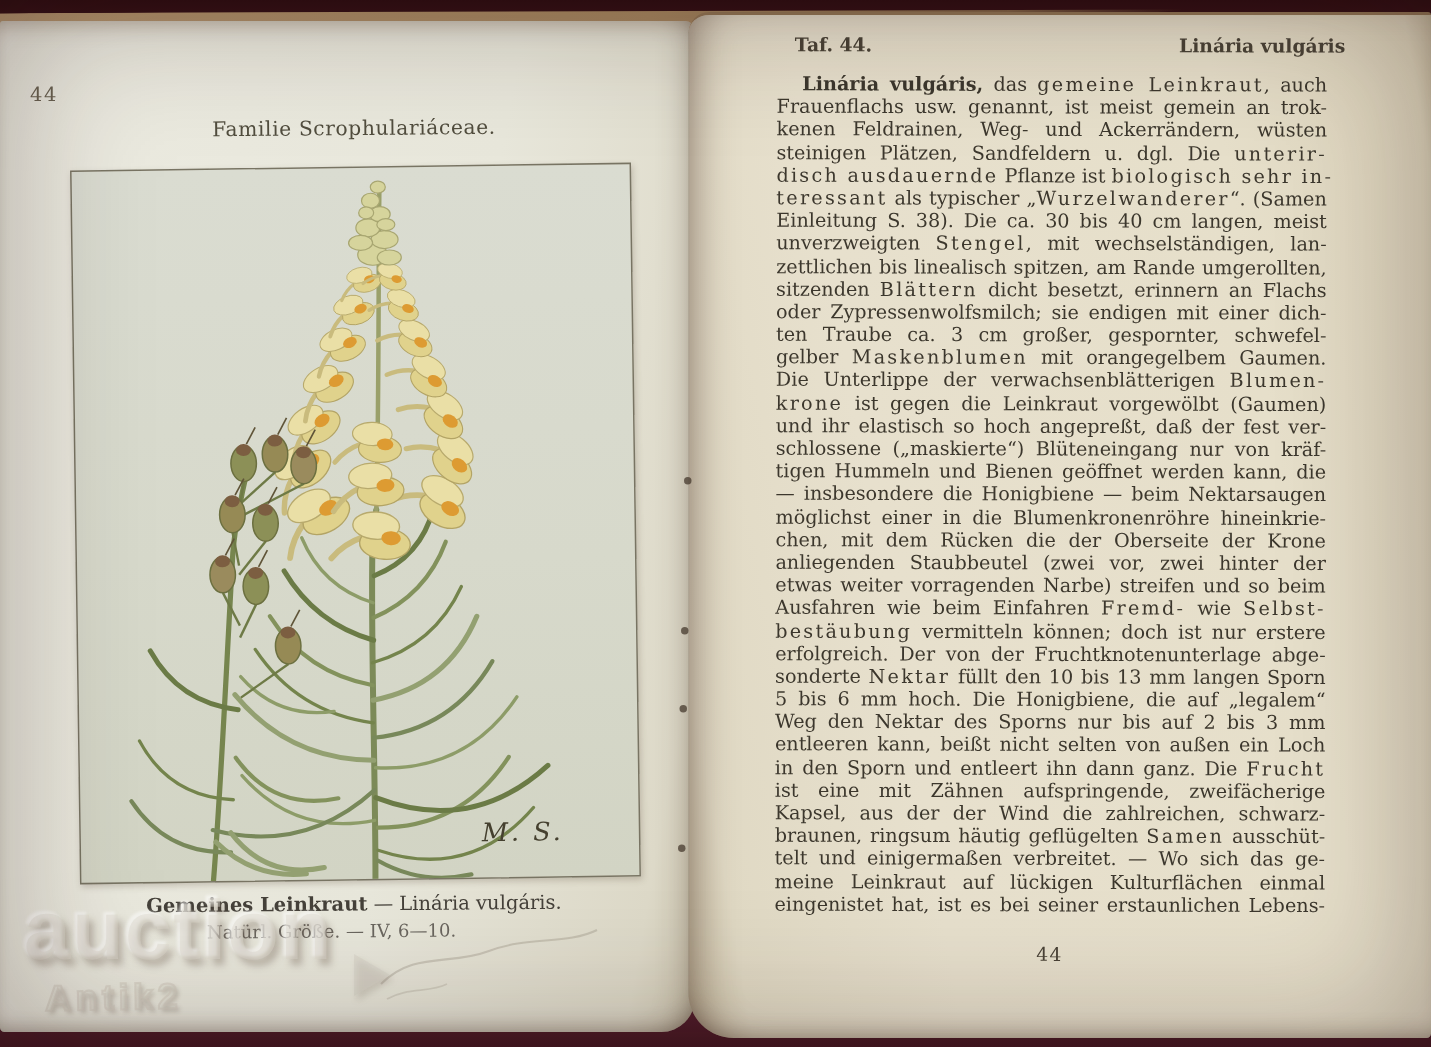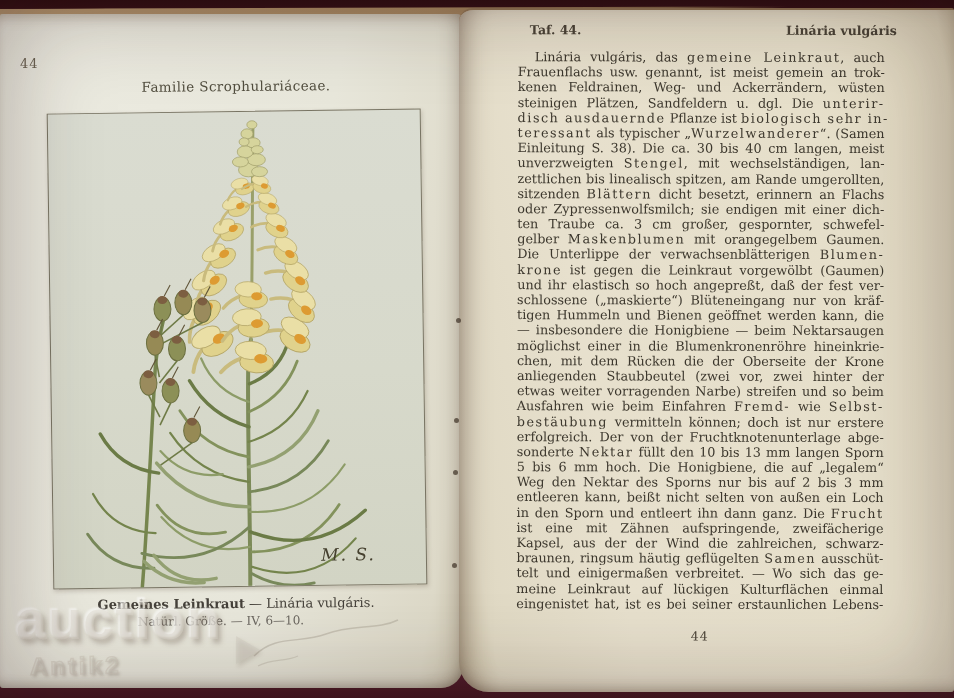--- a/index.html
+++ b/index.html
@@ -36,21 +36,21 @@
   #caption2{position:absolute;left:56px;top:600px;width:330px;text-align:center;
             font-size:12px;color:#55504a;transform:rotate(-.5deg);opacity:.85;}
   #pencil-note{position:absolute;left:248px;top:596px;width:170px;height:70px;opacity:.5;}
   
   .rp-content{position:absolute;left:0;top:0;width:954px;height:698px;transform:rotate(.15deg);}
   #rp-header{position:absolute;left:517px;top:22px;width:367px;display:flex;justify-content:space-between;
              font-size:12.5px;font-weight:600;color:#4a4337;margin-left:12px;}
   #body-text{position:absolute;left:517px;top:49px;width:367px;font-size:12.8px;line-height:15.2px;color:#3c372d;}
   .tline{text-align:justify;text-align-last:justify;white-space:nowrap;height:15.2px;overflow:visible;}
   .tline.indent{text-indent:17px;}
-  .tline .bold{font-weight:400;margin-top:24px;}
+  .tline .bold{font-weight:700;margin-top:24px;}
   .tline .sperr{letter-spacing:1.5px;}
   #rp-num{position:absolute;left:517px;top:628px;width:367px;text-align:center;font-size:12.5px;color:#4a4337;letter-spacing:1px;}
   
   .wm{position:absolute;z-index:30;font-family:"Liberation Sans","DejaVu Sans",sans-serif;pointer-events:none;}
   #wm-top{left:26px;top:562px;font-size:36px;font-weight:700;letter-spacing:5px;color:rgba(226,221,210,.12);
           -webkit-text-stroke:1.6px rgba(215,209,197,.65);text-shadow:2px 3px 3px rgba(110,95,80,.25);}
   #wm-main{left:16px;top:584px;font-size:56px;font-weight:700;line-height:72px;letter-spacing:1px;
            color:rgba(222,217,206,.45);
            text-shadow:-2px -2px 2px rgba(255,255,255,.55),3px 4px 5px rgba(105,90,75,.35);}
   #wm-sub{left:30px;top:652px;font-size:24px;font-weight:700;letter-spacing:3px;color:rgba(224,219,208,.15);

